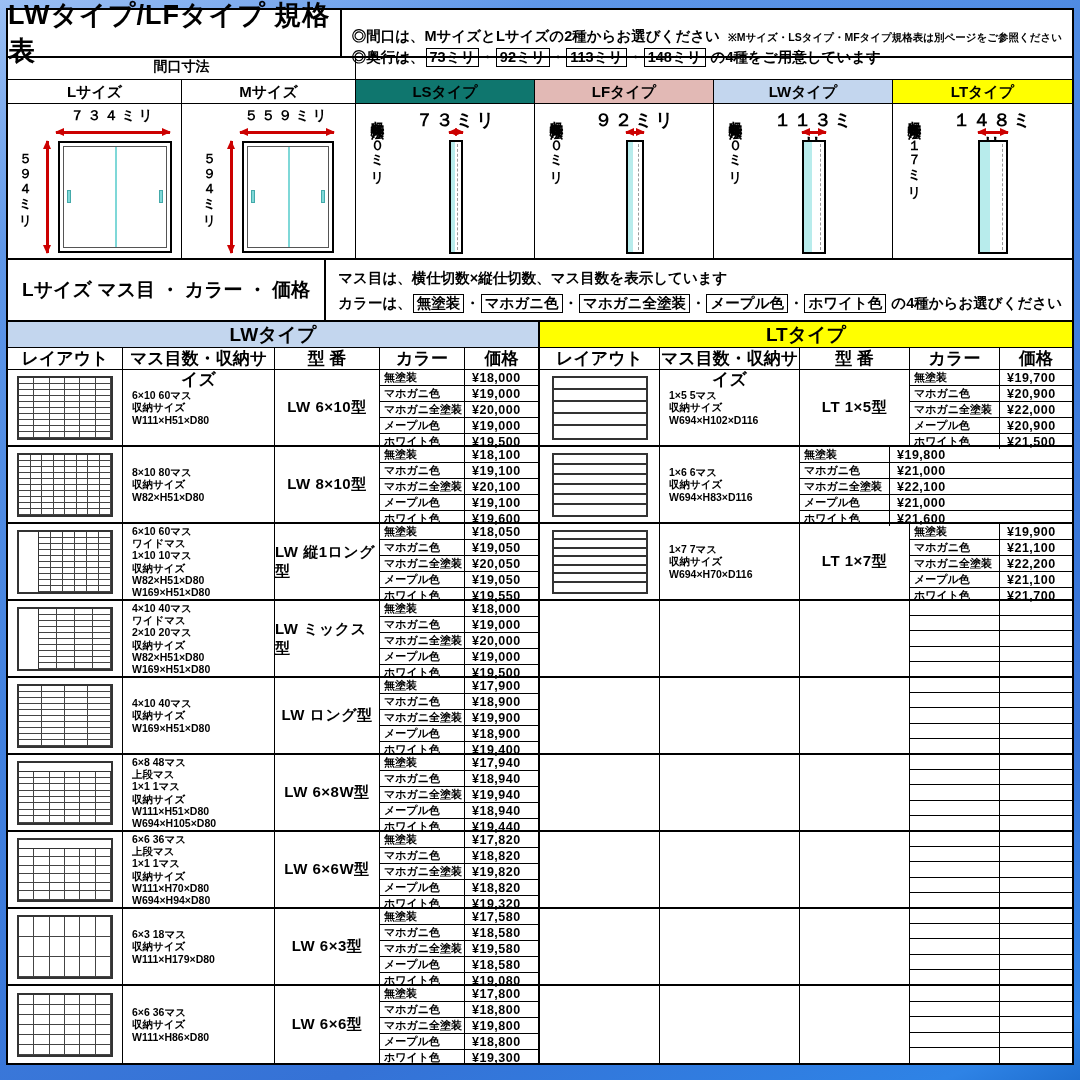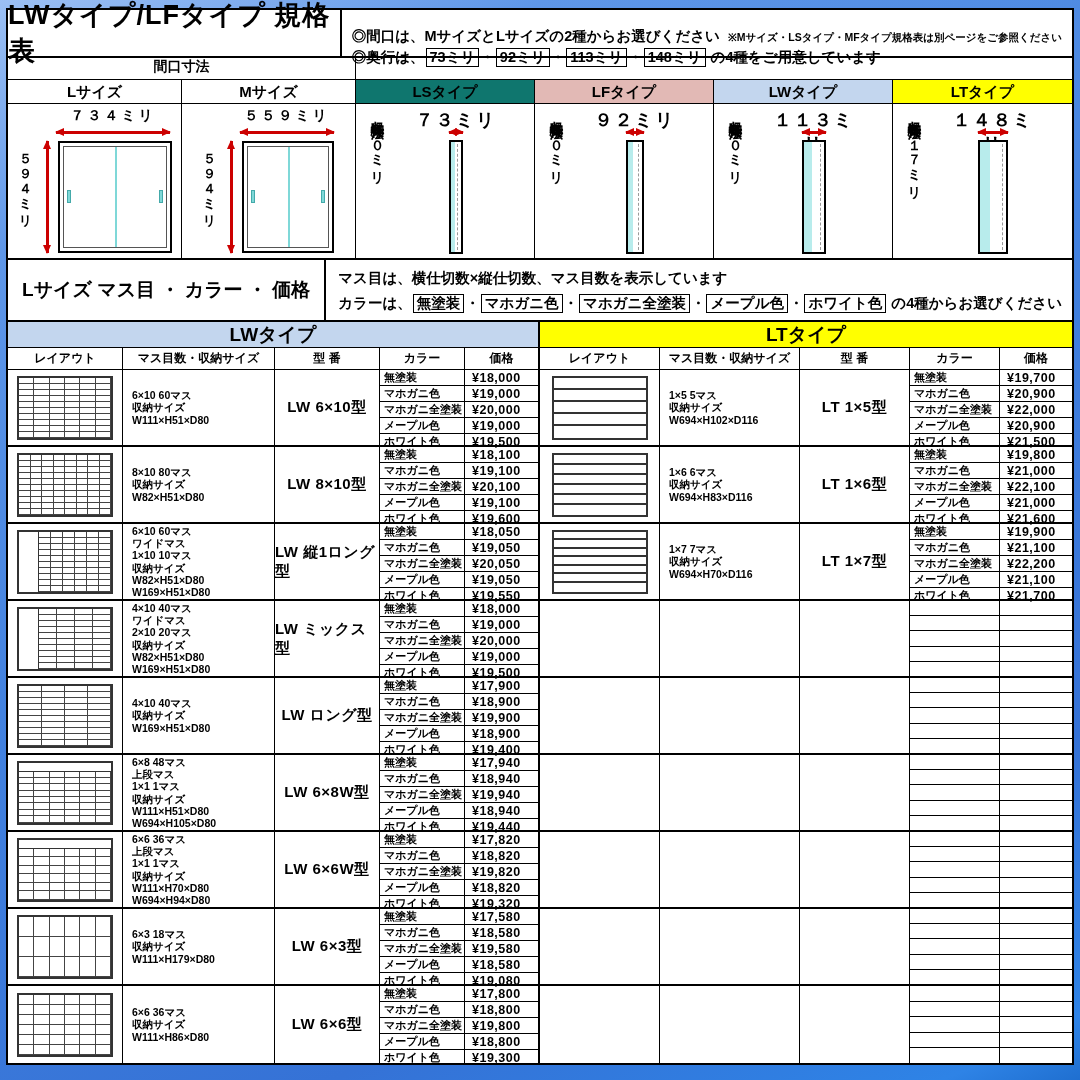--- a/index.html
+++ b/index.html
@@ -62,21 +62,21 @@
   
   .mid-band { display:flex; height:62px; border-bottom:2px solid #000; }
   .mid-title { width:408px; border-right:2px solid #000; display:flex; align-items:center; justify-content:center; font-size:19px; }
   .mid-notes { flex:1; padding:6px 10px 0 12px; font-size:14.5px; line-height:1.7; white-space:nowrap; }
 
   .type-band { display:flex; height:26px; border-bottom:1px solid #000; font-size:19px; text-align:center; }
   .type-lw { width:532px; background:#c3d6ee; border-right:2px solid #000; line-height:25px; }
   .type-lt { flex:1; background:#ffff00; line-height:25px; }
 
   
-  .colhdr-band { display:flex; height:22px; border-bottom:1px solid #000; font-size:12px; }
+  .colhdr-band { display:flex; height:22px; border-bottom:1px solid #000; font-size:17px; }
   .colhdr-half { display:flex; }
   .colhdr-half.lw { width:532px; border-right:2px solid #000; }
   .colhdr-half.lt { flex:1; }
   .colhdr-cell { border-right:1px solid #000; text-align:center; line-height:21px; }
   .colhdr-cell:last-child { border-right:none; }
 
   .body-band { display:flex; }
   .side { width:532px; }
   .side-lw { border-right:2px solid #000; }
   .prow { display:flex; height:77px; border-bottom:2px solid #000; }
@@ -1042,21 +1042,20 @@
                   <div class="t-slat"></div>
                 </div>
               </div>
             </div>
           </div>
           <div class="c-spec" style="width: 140px;">
             <div>1×6 6マス</div>
             <div>収納サイズ</div>
             <div>W694×H83×D116</div>
           </div>
-          <div class="c-model" style="width: 110px;">LT 1×6型</div>
           <div class="c-cp">
             <div class="sub">
               <div class="clabel" style="width: 90px;">無塗装</div>
               <div class="pprice">¥19,800</div>
             </div>
             <div class="sub">
               <div class="clabel" style="width: 90px;">マホガニ色</div>
               <div class="pprice">¥21,000</div>
             </div>
             <div class="sub">

